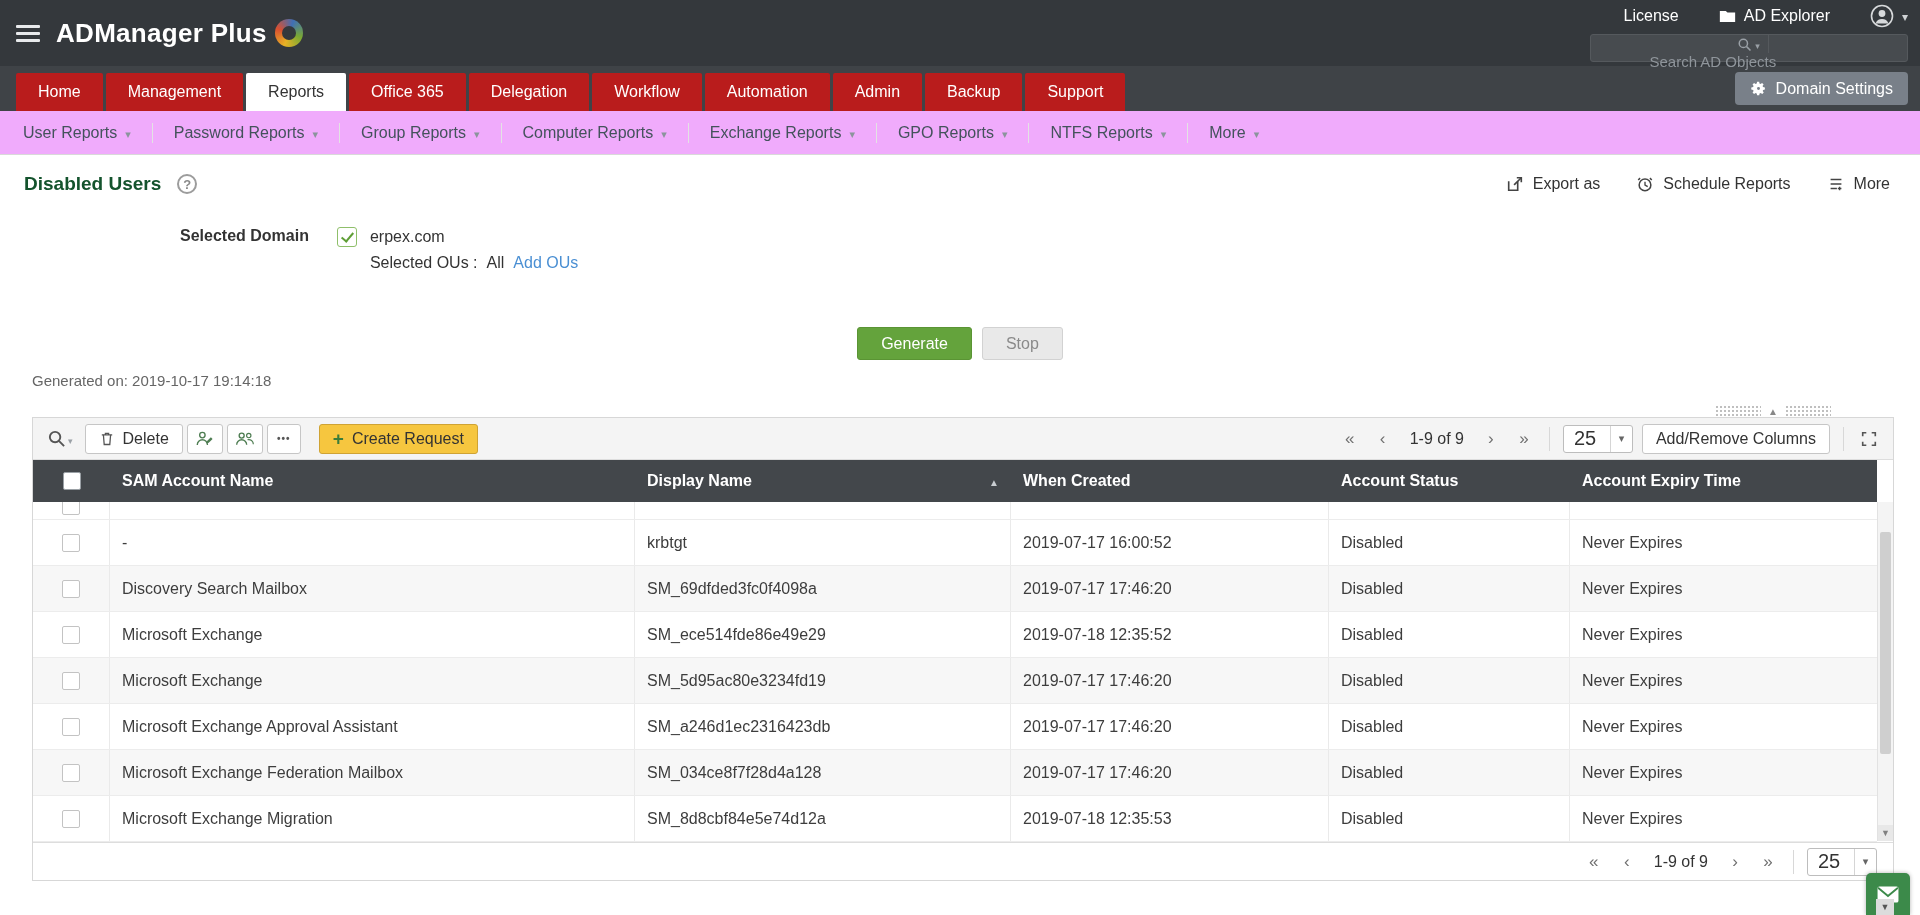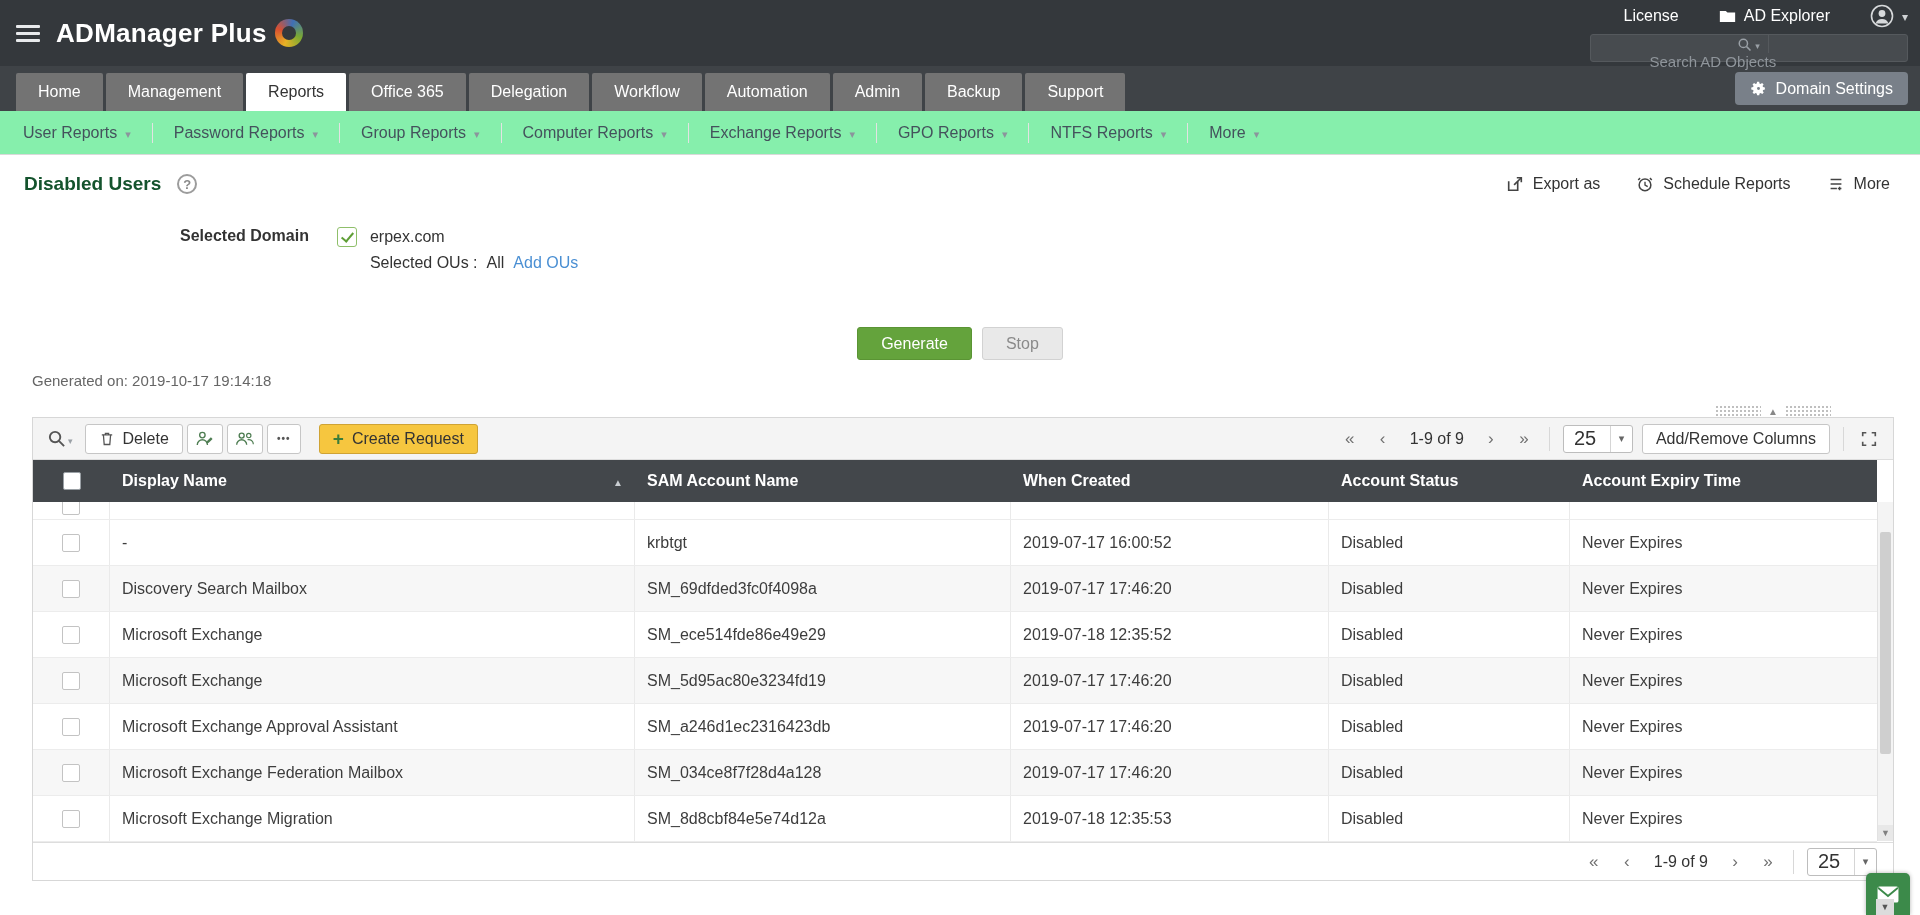--- a/index.html
+++ b/index.html
@@ -26,26 +26,26 @@
   .caret-down::after { content:"▾"; color:#cfd2d5; font-size:12px; }
   .searchbox { width:318px; height:28px; background:#474b4f; border:1px solid #55595d; border-radius:3px; display:flex; align-items:center;flex-direction:column; }
   .search-left { display:flex; align-items:center; gap:3px; padding:0 8px; height:100%; border-right:1px solid #55595d; cursor:pointer; }
   .mini-caret::after { content:"▾"; font-size:9px; color:#9aa0a6; }
   .searchbox input { flex:1; min-width:0; background:transparent; border:none; outline:none; color:#cfd3d7; font-size:15px; padding:0 10px; }
   .searchbox input::placeholder { color:#8f959b; }
 
   
   .tabstrip { height:45px; background:#3f4347; display:flex; justify-content:space-between; align-items:flex-end; padding:0 12px 0 16px; }
   .tabs { display:flex; gap:3px; height:38px; }
-  .tab { display:flex; align-items:center; padding:0 22px; background:#737373; color:#fff; font-size:16px; cursor:pointer; border-radius:2px 2px 0 0; white-space:nowrap; }
+  .tab { display:flex; align-items:center; padding:0 22px; background:#b91c1c; color:#fff; font-size:16px; cursor:pointer; border-radius:2px 2px 0 0; white-space:nowrap; }
   .tab.active { background:#fff; color:#333; }
   .domain-settings { margin-bottom:6px; display:flex; align-items:center; gap:9px; background:#798089; color:#fff; border:none; border-radius:4px; height:33px; padding:0 15px; font-size:16px; cursor:pointer; font-family:inherit; }
 
   
-  .subnav { height:44px; background:#86efac; border-bottom:1px solid #d9d9d9; display:flex; align-items:center; padding:13px 2px; }
+  .subnav { height:44px; background:#f0abfc; border-bottom:1px solid #d9d9d9; display:flex; align-items:center; padding:13px 2px; }
   .subnav-item { display:flex; align-items:center; gap:8px; padding:0 21px; height:20px; border-right:1px solid #e3e3e3; color:#44525c; font-size:16px; cursor:pointer; white-space:nowrap; }
   .subnav-item:last-child { border-right:none; }
   .caret-sm::after { content:"▾"; font-size:11px; color:#8b949c; }
 
   
   .title-row { display:flex; justify-content:space-between; align-items:center; padding:18px 30px 8px 24px; }
   .title-left { display:flex; align-items:center; gap:16px; }
   .page-title { font-size:19px; color:#14532d; font-weight:bold; }
   .help-icon { width:20px; height:20px; border:2px solid #9c9c9c; border-radius:50%; color:#8a8a8a; font-size:13px; font-weight:bold; display:flex; align-items:center; justify-content:center; cursor:pointer; }
   .help-icon::after { content:"?"; }
@@ -344,25 +344,25 @@
             <path d="M3 7V3h4M13 3h4v4M17 13v4h-4M7 17H3v-4" fill="none" stroke="#555" stroke-width="1.8"></path>
           </svg>
         </span>
       </div>
     </div>
 
     <div class="thead">
       <div class="th th-check">
           <span class="row-checkbox on-dark"></span>
         </div>
+      <div class="th">SAM Account Name</div>
       <div class="th th-display">
           <span>Display Name</span>
           <span class="sort-asc"></span>
         </div>
-      <div class="th">SAM Account Name</div>
       <div class="th">When Created</div>
       <div class="th">Account Status</div>
       <div class="th">Account Expiry Time</div>
     </div>
 
     <div>
       <div class="trow partial">
         <div class="tcell c-check">
             <span class="row-checkbox"></span>
           </div>

